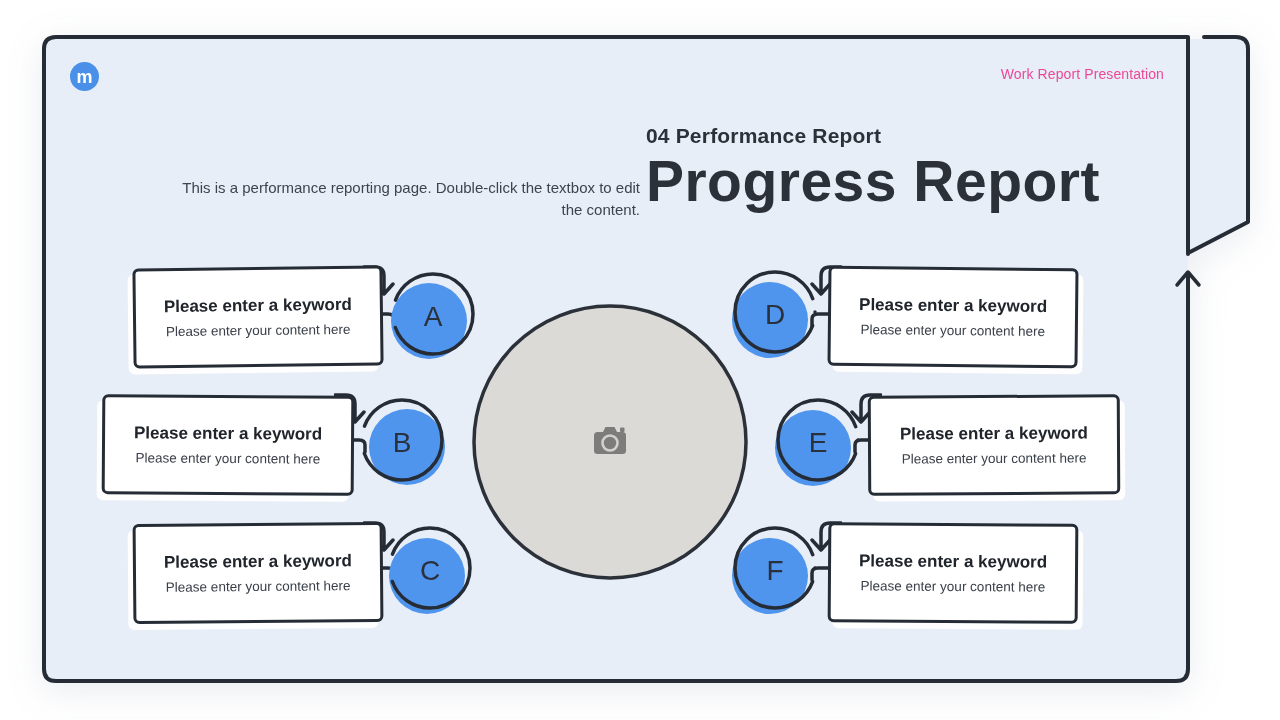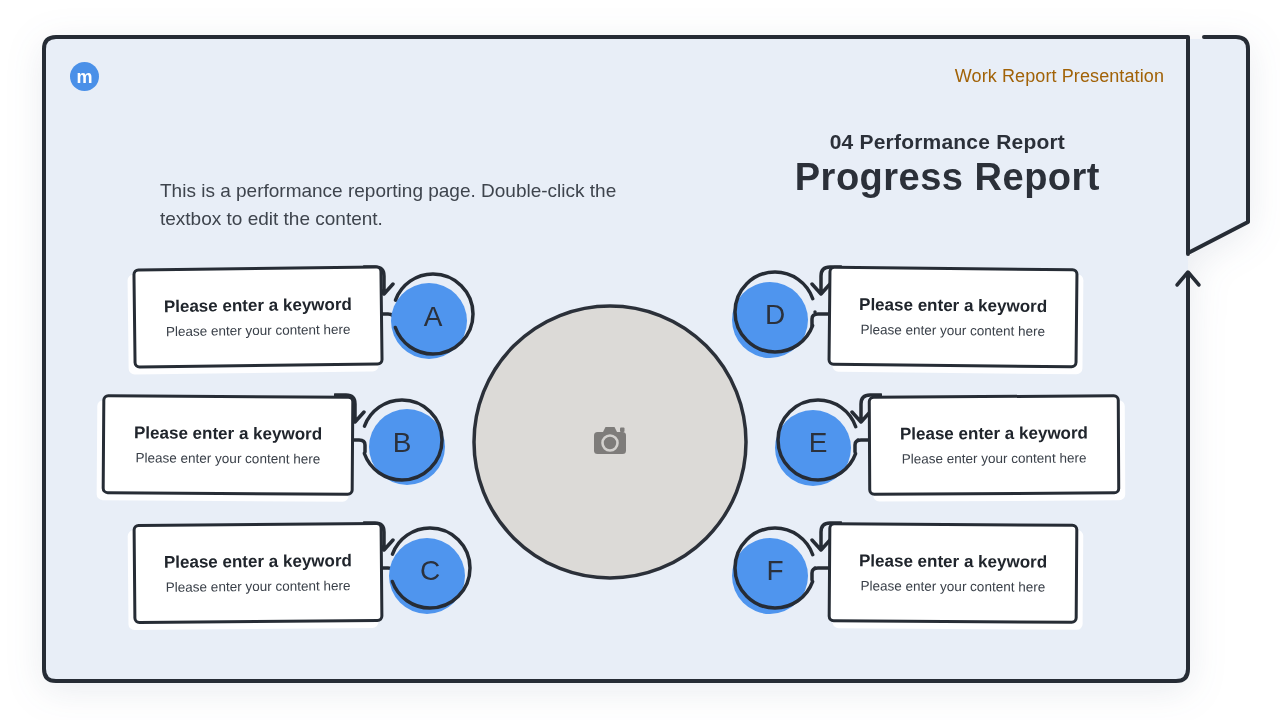--- a/index.html
+++ b/index.html
@@ -14,30 +14,30 @@
   svg.frame { position:absolute; left:0; top:0; filter:drop-shadow(0 8px 18px rgba(50,70,110,.10)); }
 
   
   .logo {
     left:70px; top:62px; width:29px; height:29px; border-radius:50%;
     background:#4a90e8; color:#ffffff; font-weight:700; font-size:18px;
     display:flex; align-items:center; justify-content:center; line-height:1;
   }
 
   .presentation-label {
-    top:66px; right:116px; font-size:18px; color:#a16207; letter-spacing:.1px;text-align:center;
-  }
-
-  .title-block { top:130px; right:180px; text-align:center; }
+    top:66px; right:116px; font-size:14px; color:#ec4899; letter-spacing:.1px;text-align:center;
+  }
+
+  .title-block { top:124px; right:180px; text-align:left; }
   .kicker { font-size:21px; font-weight:700; color:#2b3039; letter-spacing:.2px; }
-  .main-title { font-size:38px; font-weight:600; color:#2b3039; line-height:1.05; margin-top:4px; letter-spacing:.5px; }
+  .main-title { font-size:57px; font-weight:600; color:#2b3039; line-height:1.05; margin-top:4px; letter-spacing:.5px; }
 
   .description {
-    top:177px; left:160px; width:480px; 
-    font-size:19px; line-height:1.45; color:#3e444d;
+    top:177px; left:160px; width:480px; text-align:right;
+    font-size:15px; line-height:1.45; color:#3e444d;
   }
 
   
   .item-box {
     width:244px; height:94px; background:#ffffff;
     border:3px solid #262c35; border-radius:6px;
     display:flex; flex-direction:column; align-items:center; justify-content:center;
     gap:7px; text-align:center; z-index:2;
   }
   .item-box.wide { width:246px; }

